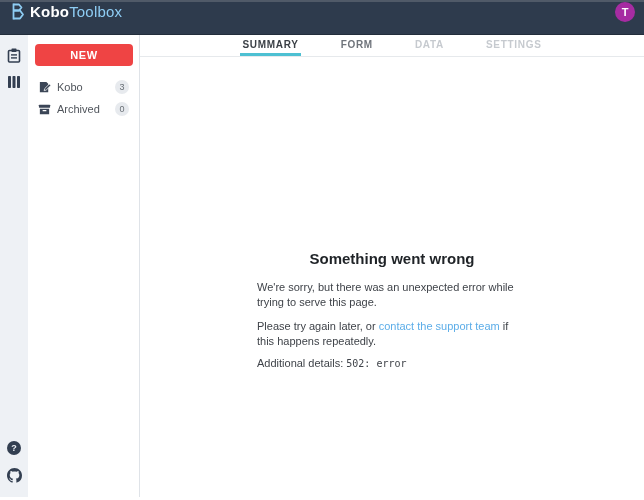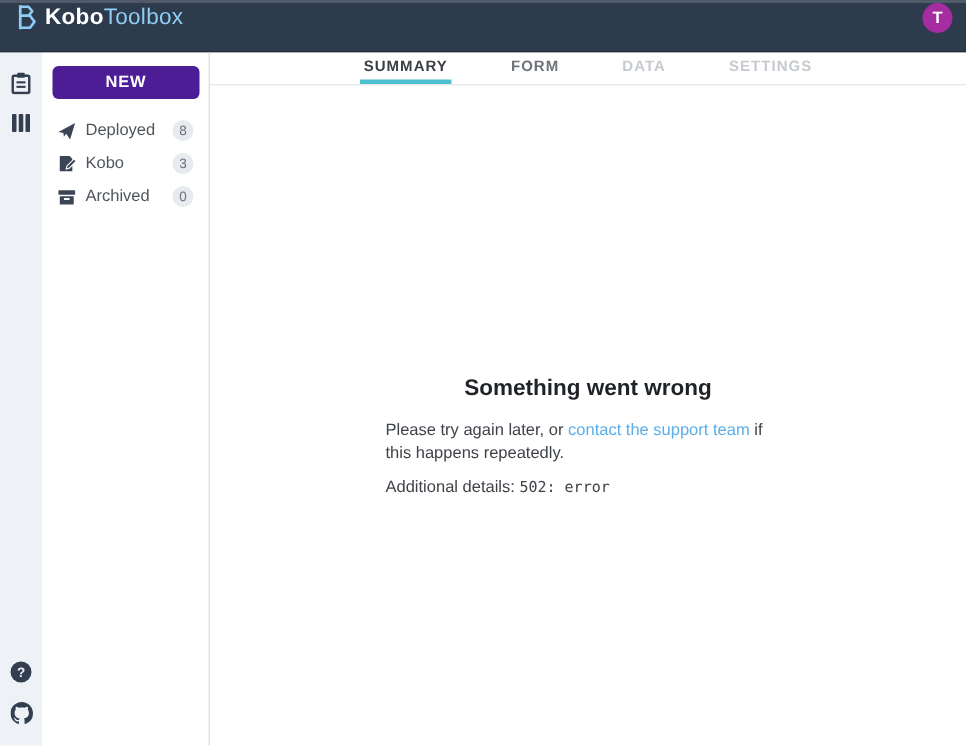--- a/index.html
+++ b/index.html
@@ -53,21 +53,21 @@
   }
 
   
   .panel {
     width: 112px; background: #ffffff;
     border-right: 1px solid #dfe3e8;
     padding: 9px 7px;
   }
   .new-btn {
     display: block; width: 98px; height: 22px;
-    background: #4c1d95; color: #fff;
+    background: #ef4444; color: #fff;
     border: none; border-radius: 4px;
     font-family: inherit; font-size: 11px; font-weight: bold;
     letter-spacing: 0.6px; cursor: pointer;
   }
   .panel-list { margin-top: 10px; }
   .panel-item {
     display: flex; align-items: center;
     height: 22px; cursor: pointer;
   }
   .panel-item .p-icon { width: 13px; height: 13px; margin-left: 3px; flex: none;
@@ -158,29 +158,20 @@
       <svg width="15" height="15" viewBox="0 0 16 16" fill="#333f51">
         <path d="M8 0C3.58 0 0 3.58 0 8c0 3.54 2.29 6.53 5.47 7.59.4.07.55-.17.55-.38 0-.19-.01-.82-.01-1.49-2.01.37-2.53-.49-2.69-.94-.09-.23-.48-.94-.82-1.13-.28-.15-.68-.52-.01-.53.63-.01 1.08.58 1.23.82.72 1.21 1.87.87 2.33.66.07-.52.28-.87.51-1.07-1.78-.2-3.64-.89-3.64-3.95 0-.87.31-1.59.82-2.15-.08-.2-.36-1.02.08-2.12 0 0 .67-.21 2.2.82.64-.18 1.32-.27 2-.27s1.36.09 2 .27c1.53-1.04 2.2-.82 2.2-.82.44 1.1.16 1.92.08 2.12.51.56.82 1.27.82 2.15 0 3.07-1.87 3.75-3.65 3.95.29.25.54.73.54 1.48 0 1.07-.01 1.93-.01 2.2 0 .21.15.46.55.38A8.01 8.01 0 0 0 16 8c0-4.42-3.58-8-8-8z"></path>
       </svg>
     </div>
   </div>
 
   <div class="panel">
     <button class="new-btn">NEW</button>
     <div class="panel-list">
 
-      <div class="panel-item">
-        <span class="p-icon">
-          <svg width="13" height="13" viewBox="0 0 14 14" fill="#3b4556">
-            <path d="M1 7.6 L13 1 L9.4 13 L6.6 8.8 L4.9 11 L4.6 8.2 Z"></path>
-          </svg>
-        </span>
-        <span class="p-label">Deployed</span>
-        <span class="p-badge">8</span>
-      </div>
 
       <div class="panel-item">
         <span class="p-icon">
           <svg width="13" height="13" viewBox="0 0 14 14" fill="#3b4556">
             <path d="M2 1 h7 l2 2 v9 h-9 z"></path>
             <path d="M7.2 8.2 l5-5 1.6 1.6 -5 5 -2.2 0.6 z" fill="#3b4556" stroke="#fff" stroke-width="0.8"></path>
           </svg>
         </span>
         <span class="p-label">Kobo</span>
         <span class="p-badge">3</span>
@@ -203,18 +194,19 @@
   <div class="main">
     <div class="tabbar">
       <div class="tab active">SUMMARY</div>
       <div class="tab normal">FORM</div>
       <div class="tab disabled">DATA</div>
       <div class="tab disabled">SETTINGS</div>
     </div>
 
     <div class="error-wrap">
       <div class="error-title">Something went wrong</div>
+      <div class="error-line">We're sorry, but there was an unexpected error while trying to serve this page.</div>
       <div class="error-line"><span>Please try again later, or </span><a class="error-link">contact the support team</a><span> if this happens repeatedly.</span></div>
       <div class="error-details"><span>Additional details: </span><span class="error-code">502: error</span></div>
     </div>
   </div>
 
 </div>
 
 </body></html>

